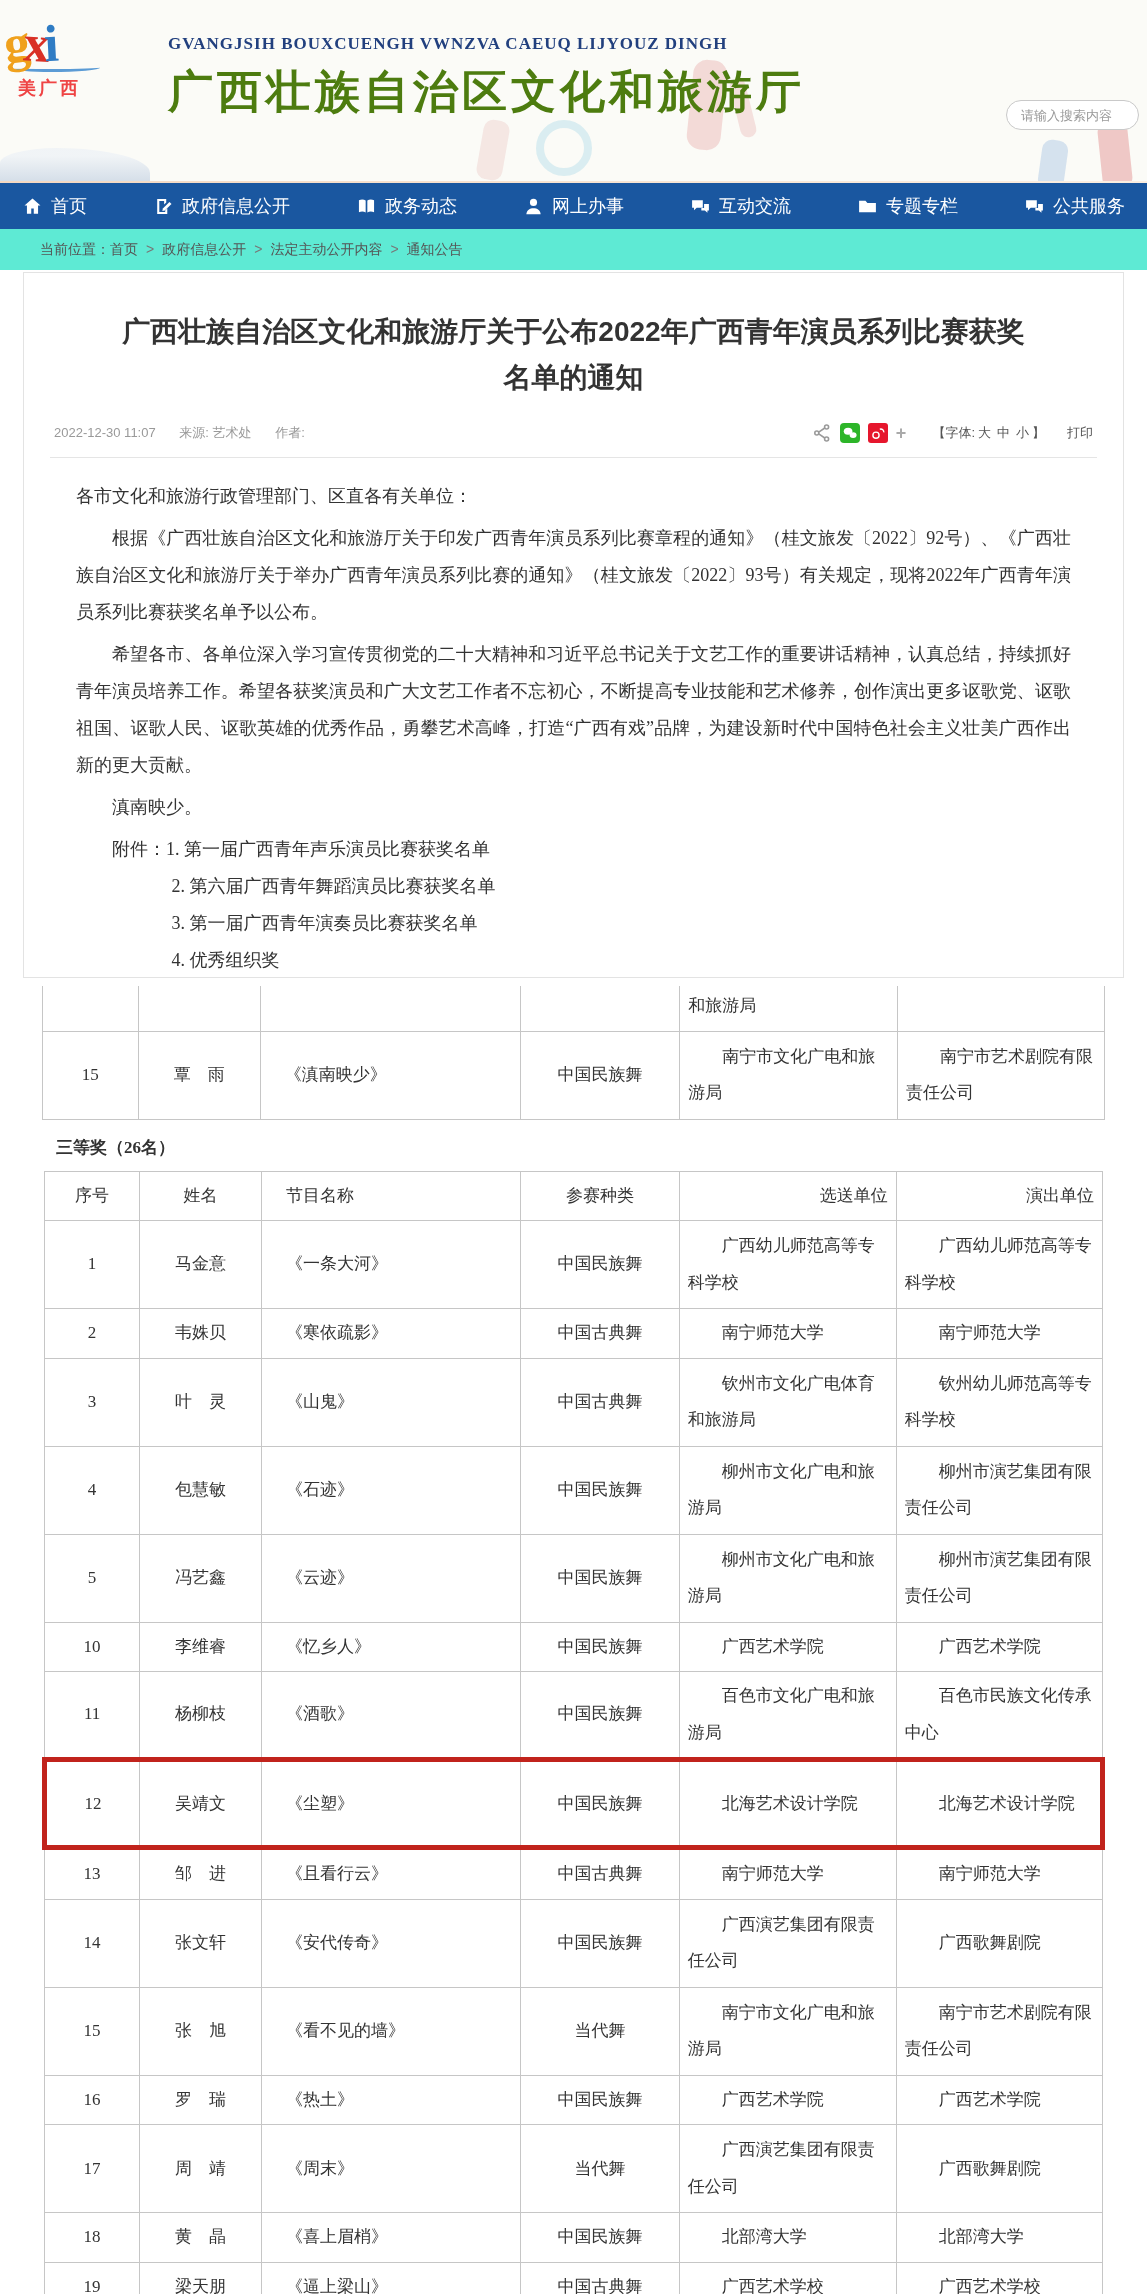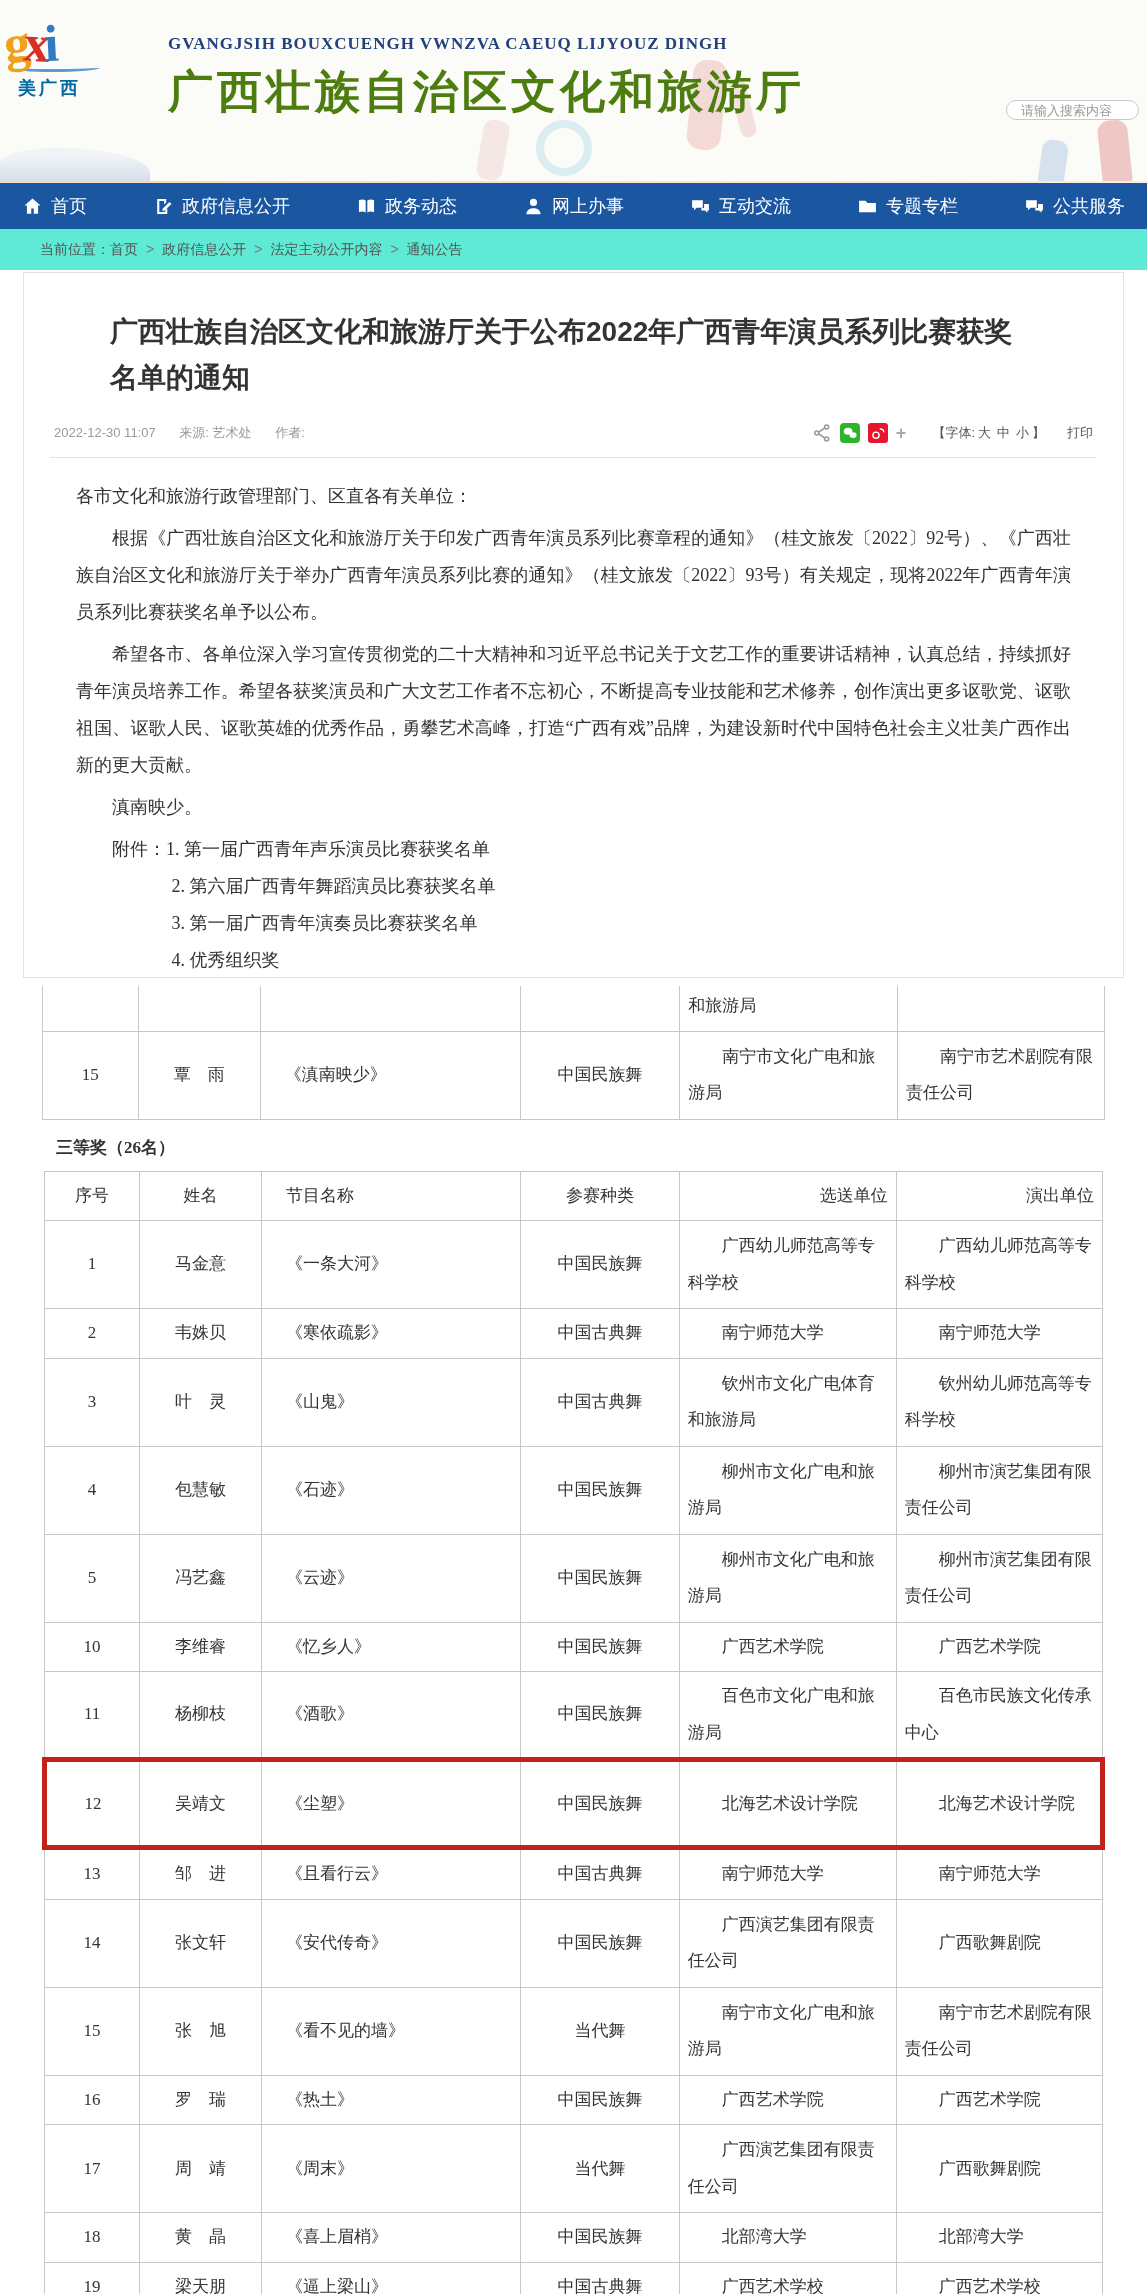--- a/index.html
+++ b/index.html
@@ -19,31 +19,31 @@
   .art-mount { left:0; top:148px; width:150px; height:40px; background:linear-gradient(to top,#a9bdd6,#e8eef6 80%); opacity:.55; border-radius:60% 100% 0 0; }
   .header-rule { position:absolute; left:0; bottom:0; width:100%; height:2px;
                  background:linear-gradient(to right,#f3d8c2,#fbeee1); }
 
   .logo { position:absolute; left:4px; top:18px; width:160px; cursor:pointer; }
   .logo-mark { font-family:"Liberation Serif", serif; font-weight:bold; font-size:52px; line-height:52px; letter-spacing:-6px; }
   .logo-mark .g { color:#f0a11c; display:inline-block; transform:rotate(-6deg); }
   .logo-mark .x { color:#d93025; display:inline-block; transform:rotate(4deg); }
   .logo-mark .i { color:#2f7cc4; display:inline-block; transform:rotate(-3deg); }
   .logo-swoosh { width:86px; height:8px; border-bottom:3px solid #5b9bd5; border-radius:0 0 80% 60%; margin:-6px 0 4px 10px; }
-  .logo-cn { color:#0369a1; font-weight:bold; font-size:18px; letter-spacing:3px;
+  .logo-cn { color:#ef4444; font-weight:bold; font-size:18px; letter-spacing:3px;
              font-family:"Liberation Serif", serif; margin-left:14px; }
 
   .hdr-titles { position:absolute; left:168px; top:34px; }
   .zhuang-title { color:#22407e; font-weight:bold; font-size:17px; letter-spacing:1px;
                   font-family:"Liberation Serif", serif; }
   .site-title { color:#4d7c0f; font-weight:bold; font-size:45px; letter-spacing:4px; margin-top:8px;
                 font-family:"Liberation Serif", serif; }
 
   .search-wrap { position:absolute; right:8px; top:100px; }
-  .search-wrap input { width:133px; height:20px; border:1px solid #c9c9c9; border-radius:16px;
+  .search-wrap input { width:133px; height:30px; border:1px solid #c9c9c9; border-radius:16px;
                        padding:0 14px; font-size:13px; color:#333; background:#fff; outline:none;
                        font-family:"Liberation Sans", sans-serif; }
   .search-wrap input::placeholder { color:#999; }
 
   
   .main-nav { height:46px; background:#1a57a0; display:flex; align-items:center;
               justify-content:space-between; padding:0 22px; }
   .nav-item { display:flex; align-items:center; gap:8px; color:#fff; font-size:18px;
               cursor:pointer; white-space:nowrap; }
   .nav-ico { display:inline-flex; width:21px; height:21px; }
@@ -51,21 +51,21 @@
 
   
   .breadcrumb { height:41px; display:flex; align-items:center; padding:0 40px;
                 font-size:14px; color:#555; background:#5eead4; }
   .crumb { cursor:pointer; }
   .crumb-sep { margin:0 8px; color:#777; }
 
   
   .article-box { margin:2px 23px 0; border:1px solid #e3e3e3; height:706px; overflow:hidden;
                  padding:20px 26px 0; background:#fff; }
-  .article-title { font-size:28px; line-height:46px; color:#333;
+  .article-title { font-size:28px; line-height:46px; text-align:center; color:#333;
                    font-weight:bold; margin:16px 60px 22px; font-family:"Liberation Sans", sans-serif; }
   .meta { display:flex; justify-content:space-between; align-items:center; color:#999;
           font-size:13px; padding:0 4px 14px; border-bottom:1px solid #e5e5e5; }
   .meta-left span { margin-right:20px; }
   .meta-right { display:flex; align-items:center; gap:10px; color:#666; }
   .share-ico { display:inline-flex; width:20px; height:20px; cursor:pointer; }
   .share-ico svg { width:20px; height:20px; }
   .share-plus { color:#aaa; font-size:18px; font-weight:bold; cursor:pointer; line-height:20px; }
   .font-ctl { margin-left:16px; color:#555; }
   .font-size-opt { margin:0 3px; cursor:pointer; }

